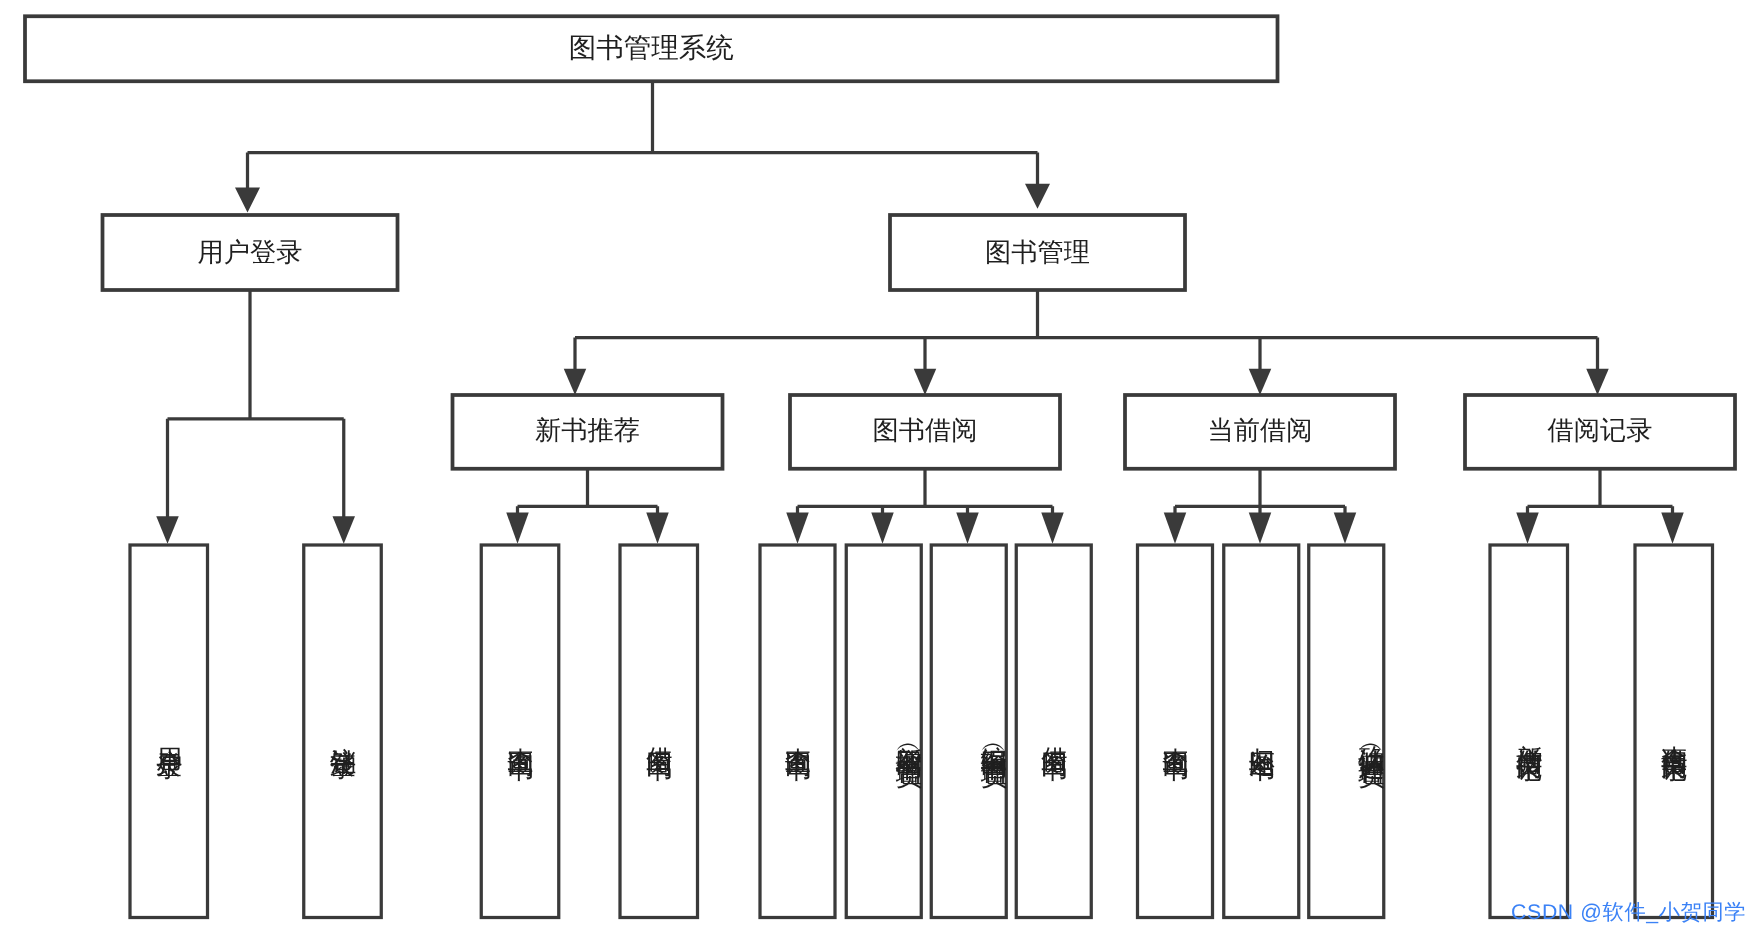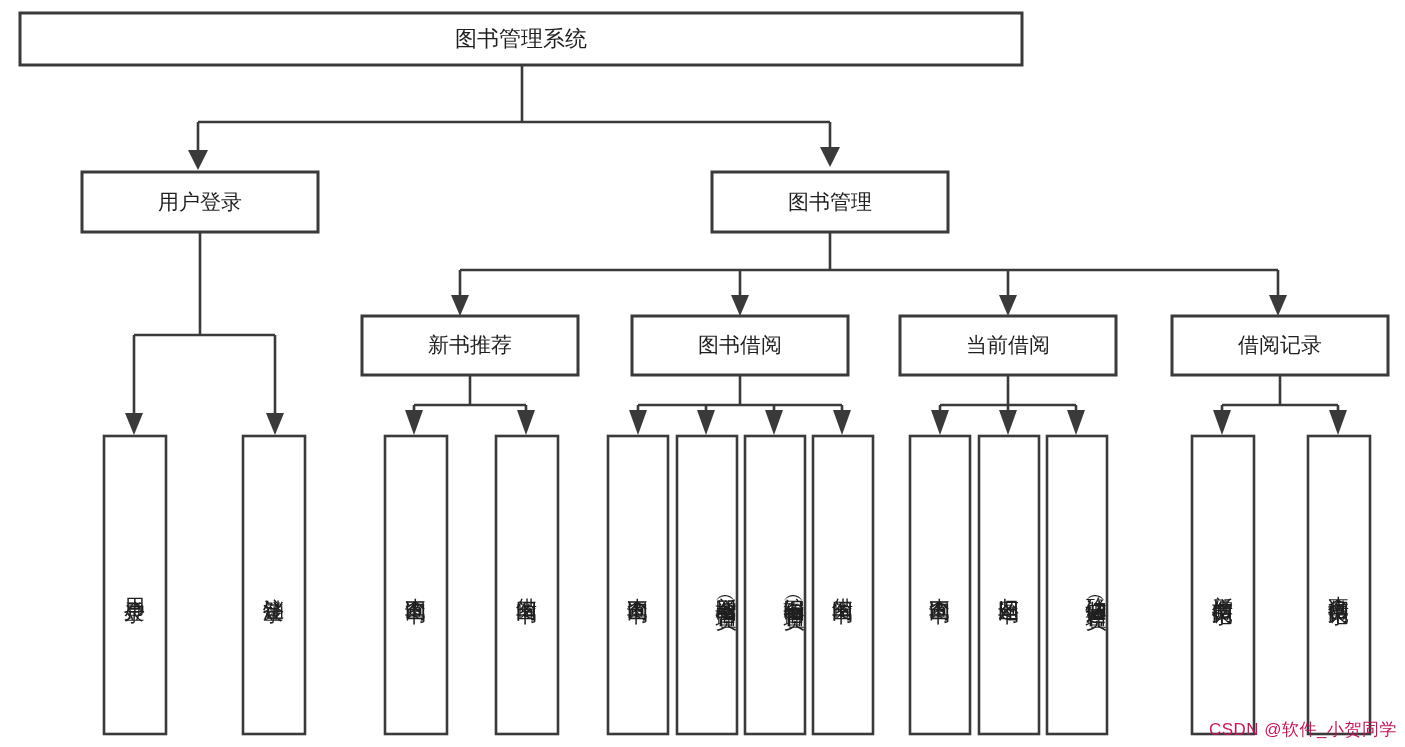--- a/index.html
+++ b/index.html
@@ -76,21 +76,21 @@
   }
   .leaf-label.center {
     align-items: center;
   }
   .watermark {
     position: absolute;
     right: 8px;
     bottom: 6px;
     font-family: "Liberation Sans", "DejaVu Sans", sans-serif;
     font-size: 17px;
-    color: #be185d;
+    color: #3b82f6;
     letter-spacing: 0.5px;
     white-space: nowrap;
     pointer-events: none;
   }
 </style>
 </head>
 <body>
 
 <div id="diagram-root">
 

